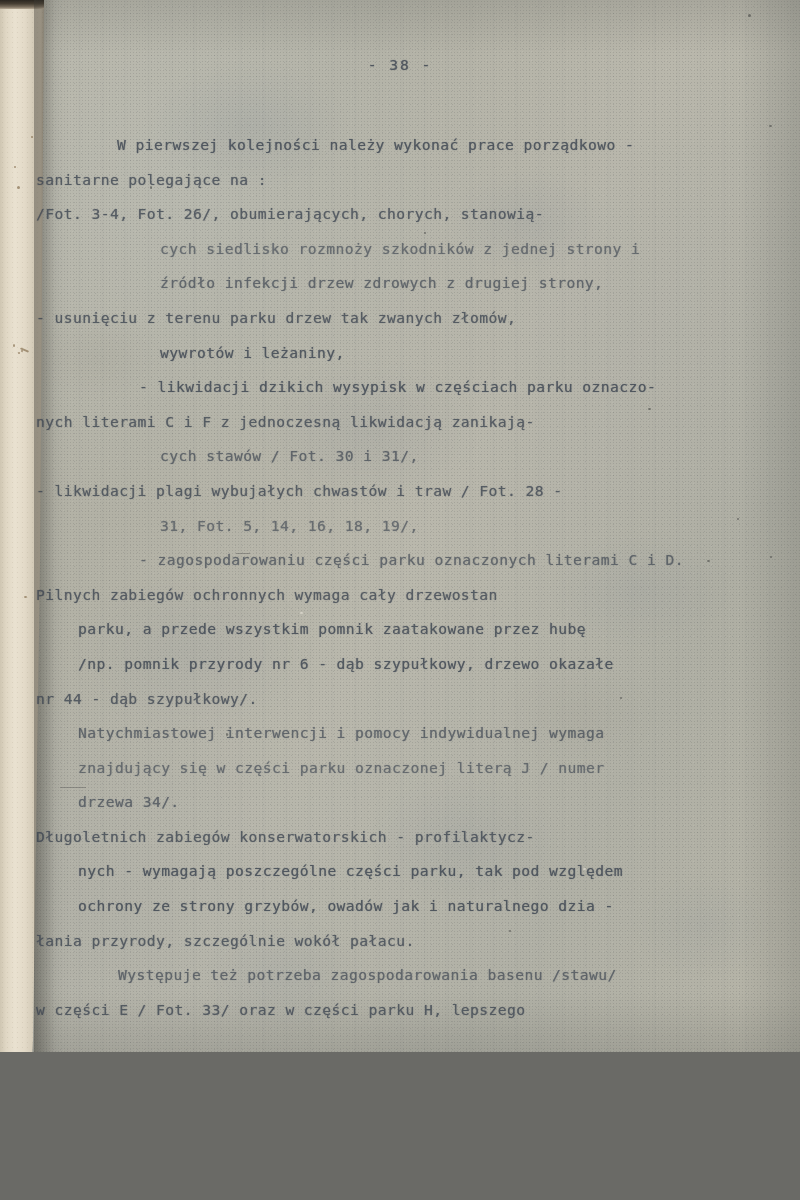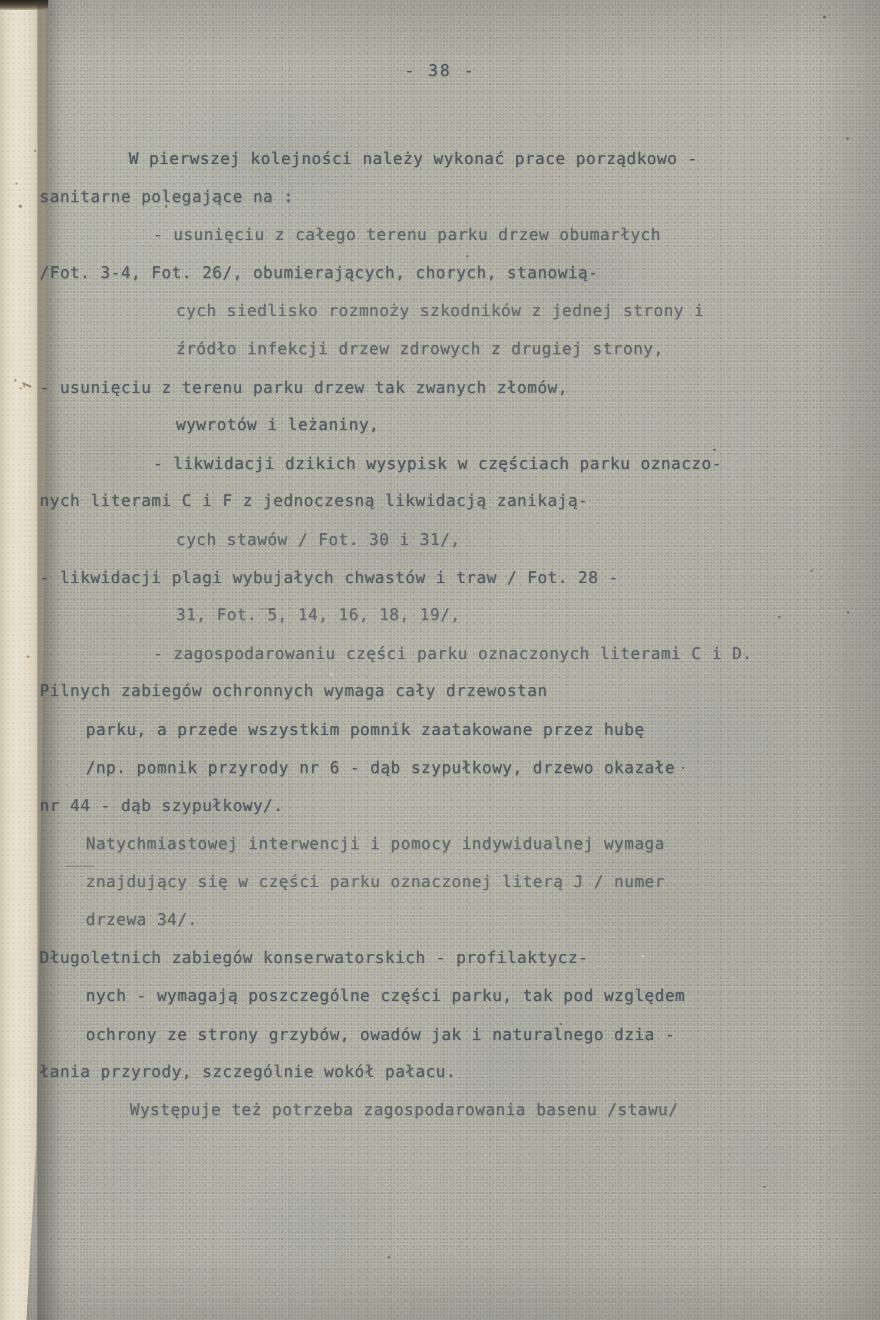--- a/index.html
+++ b/index.html
@@ -4,21 +4,21 @@
 <title>Scanned typescript page</title>
 <style>
   html, body {
     margin: 0;
     padding: 0;
     background: #6a6a66;
   }
   #page {
     position: relative;
     width: 800px;
-    height: 1200px;
+    height: 1052px;
     overflow: hidden;
     background-color: #b6b4a6;
     font-family: "DejaVu Sans Mono", "Liberation Mono", monospace;
   }
 
   
   .paper-base {
     position: absolute;
     inset: 0;
     background:
@@ -249,21 +249,20 @@
     <div class="binding-fleck" style="left:20px; top:349px; width:9px; height:2px; border-radius:1px; transform:rotate(22deg);"></div>
     <div class="binding-top-edge"></div>
   </div>
   <div class="binding-shadow"></div>
 
   <div class="typescript">
     <div class="folio">- 38 -</div>
     <div class="body-block" id="body-block">
         <div class="ln i-para ink-c">W pierwszej kolejności należy wykonać prace porządkowo -</div>
         <div class="ln i-flush ink-a">sanitarne polegające na :</div>
-        <div class="ln i-flush ink-b">- usunięciu z całego terenu parku drzew obumarłych</div>
         <div class="ln i-hang ink-a">/Fot. 3-4, Fot. 26/, obumierających, chorych, stanowią-</div>
         <div class="ln i-hang ink-d">cych siedlisko rozmnoży szkodników z jednej strony i</div>
         <div class="ln i-hang ink-b">źródło infekcji drzew zdrowych z drugiej strony,</div>
         <div class="ln i-flush ink-a">- usunięciu z terenu parku drzew tak zwanych złomów,</div>
         <div class="ln i-hang ink-c">wywrotów i leżaniny,</div>
         <div class="ln i-flush ink-c">- likwidacji dzikich wysypisk w częściach parku oznaczo-</div>
         <div class="ln i-hang ink-a">nych literami C i F z jednoczesną likwidacją zanikają-</div>
         <div class="ln i-hang ink-b">cych stawów / Fot. 30 i 31/,</div>
         <div class="ln i-flush ink-a">- likwidacji plagi wybujałych chwastów i traw / Fot. 28 -</div>
         <div class="ln i-hang ink-d">31, Fot. 5, 14, 16, 18, 19/,</div>
@@ -273,16 +272,17 @@
         <div class="ln i-lflush ink-c">/np. pomnik przyrody nr 6 - dąb szypułkowy, drzewo okazałe</div>
         <div class="ln i-lpara ink-a">nr 44 - dąb szypułkowy/.</div>
         <div class="ln i-lflush ink-b">Natychmiastowej interwencji i pomocy indywidualnej wymaga</div>
         <div class="ln i-lflush ink-d">znajdujący się w części parku oznaczonej literą J / numer</div>
         <div class="ln i-lflush ink-b">drzewa 34/.</div>
         <div class="ln i-lpara ink-a">Długoletnich zabiegów konserwatorskich - profilaktycz-</div>
         <div class="ln i-lflush ink-c">nych - wymagają poszczególne części parku, tak pod względem</div>
         <div class="ln i-lflush ink-c">ochrony ze strony grzybów, owadów jak i naturalnego dzia -</div>
         <div class="ln i-lflush ink-a">łania przyrody, szczególnie wokół pałacu.</div>
         <div class="ln i-lpara ink-b">Występuje też potrzeba zagospodarowania basenu /stawu/</div>
+        <div class="ln i-lflush ink-a">w części E / Fot. 33/ oraz w części parku H, lepszego</div>
       </div>
   </div>
 
 </div>
 
 </body></html>

